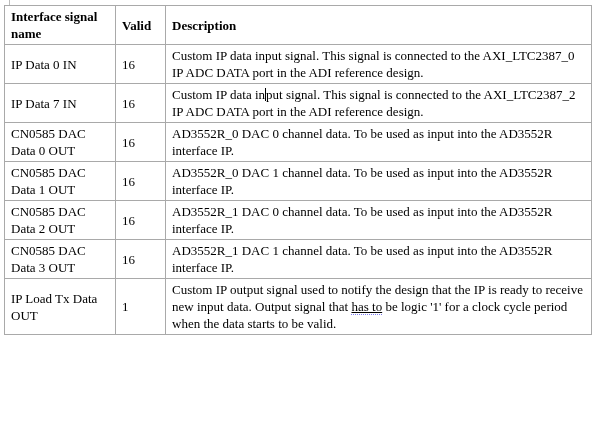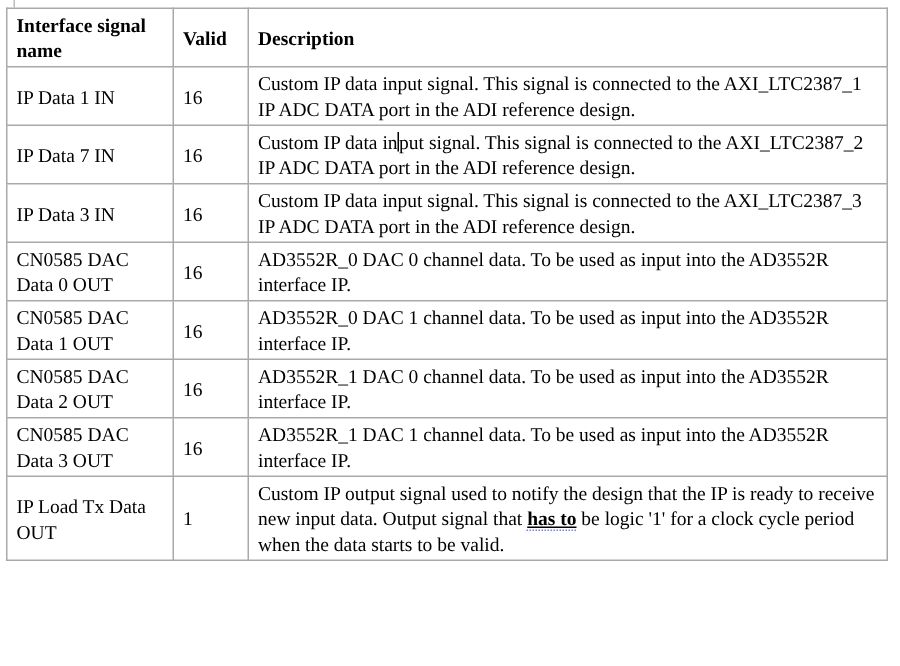--- a/index.html
+++ b/index.html
@@ -53,21 +53,20 @@
     height: 13px;
     background: #000000;
     vertical-align: -2px;
   }
   
   .grammar-mark {
     text-decoration: underline;
     text-decoration-thickness: 1px;
     border-bottom: 1px dotted #7b7bf0;
     padding-bottom: 0px;
-    font-weight: bold;
   }
 </style>
 </head>
 <body>
 
 <div class="artifact-line"></div>
 
 <table class="signals">
   <colgroup>
     <col class="c-name">
@@ -77,35 +76,29 @@
   <thead>
     <tr>
       <th>Interface signal
 name</th>
       <th>Valid</th>
       <th>Description</th>
     </tr>
   </thead>
   <tbody>
       <tr>
-        <td>IP Data 1 IN</td>
+        <td>IP Data 0 IN</td>
         <td>16</td>
-        <td>Custom IP data input signal. This signal is connected to the AXI_LTC2387_1
+        <td>Custom IP data input signal. This signal is connected to the AXI_LTC2387_0
 IP ADC DATA port in the ADI reference design.</td>
       </tr>
       <tr>
         <td>IP Data 7 IN</td>
         <td>16</td>
         <td>Custom IP data in<span class="caret-mark">put</span> signal. This signal is connected to the AXI_LTC2387_2
-IP ADC DATA port in the ADI reference design.</td>
-      </tr>
-      <tr>
-        <td>IP Data 3 IN</td>
-        <td>16</td>
-        <td>Custom IP data input signal. This signal is connected to the AXI_LTC2387_3
 IP ADC DATA port in the ADI reference design.</td>
       </tr>
       <tr>
         <td>CN0585 DAC
 Data 0 OUT</td>
         <td>16</td>
         <td>AD3552R_0 DAC 0 channel data. To be used as input into the AD3552R
 interface IP.</td>
       </tr>
       <tr>

